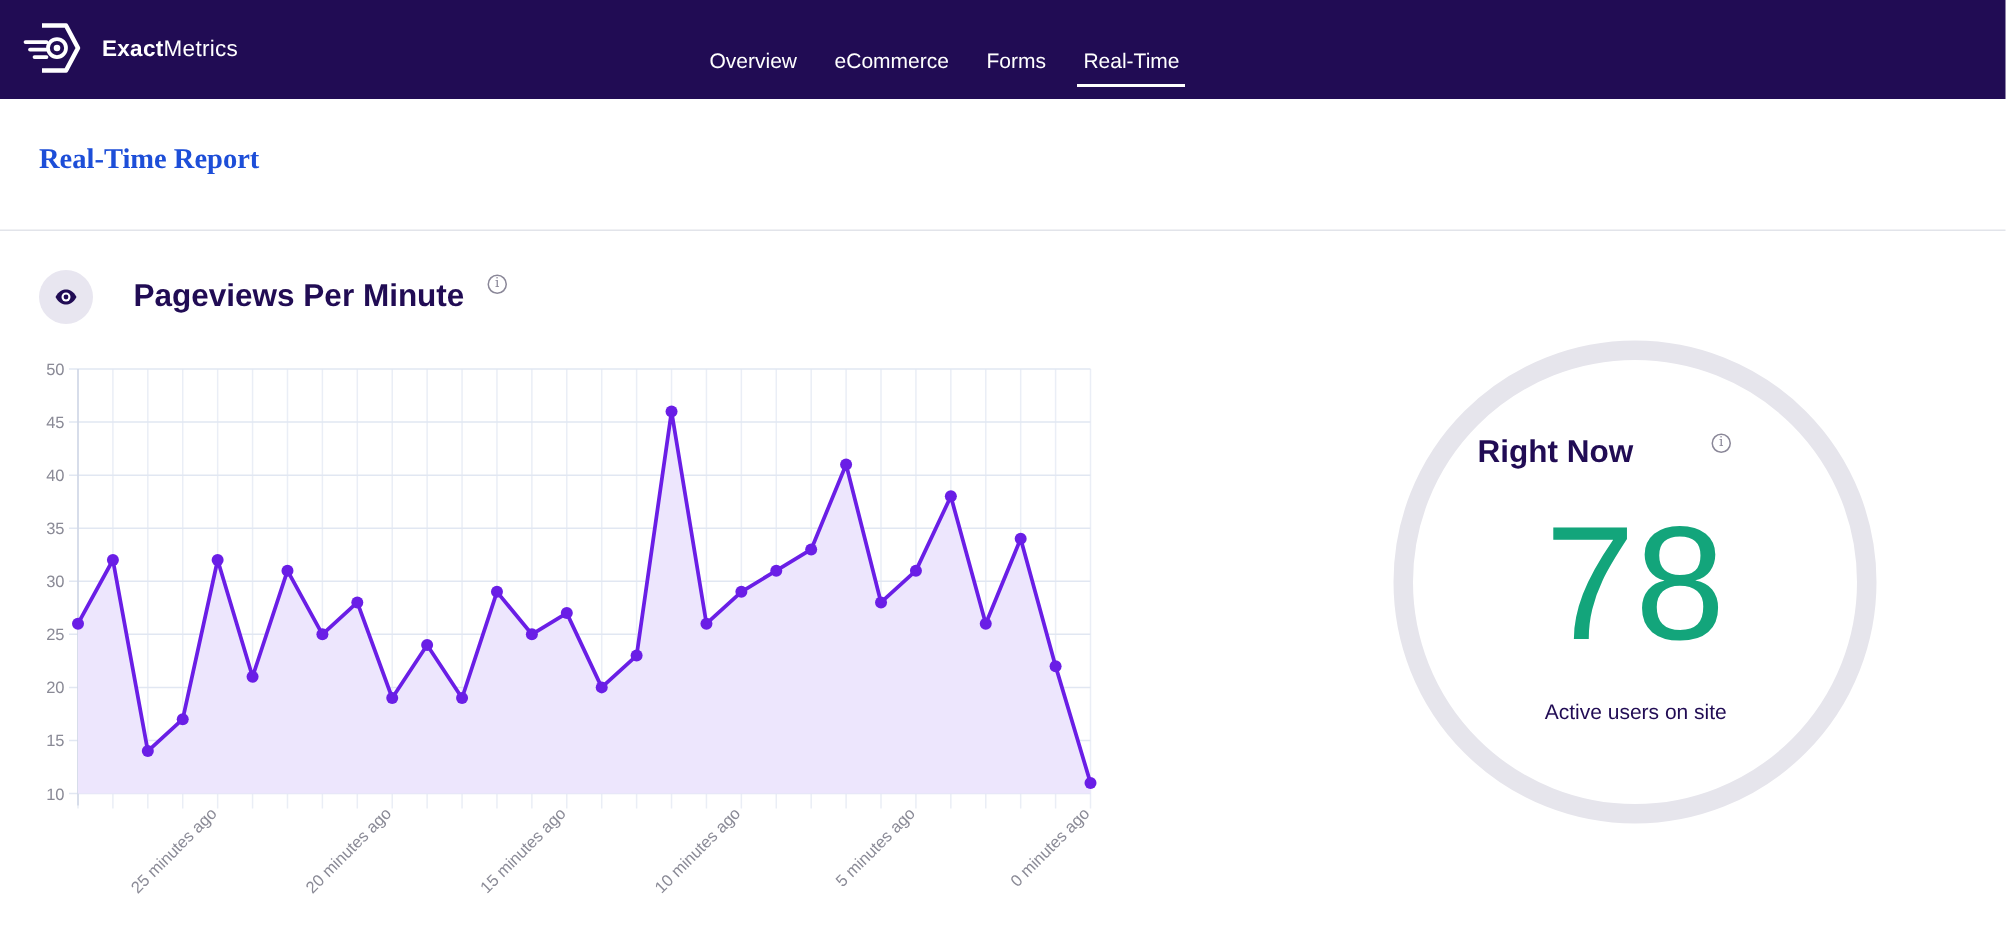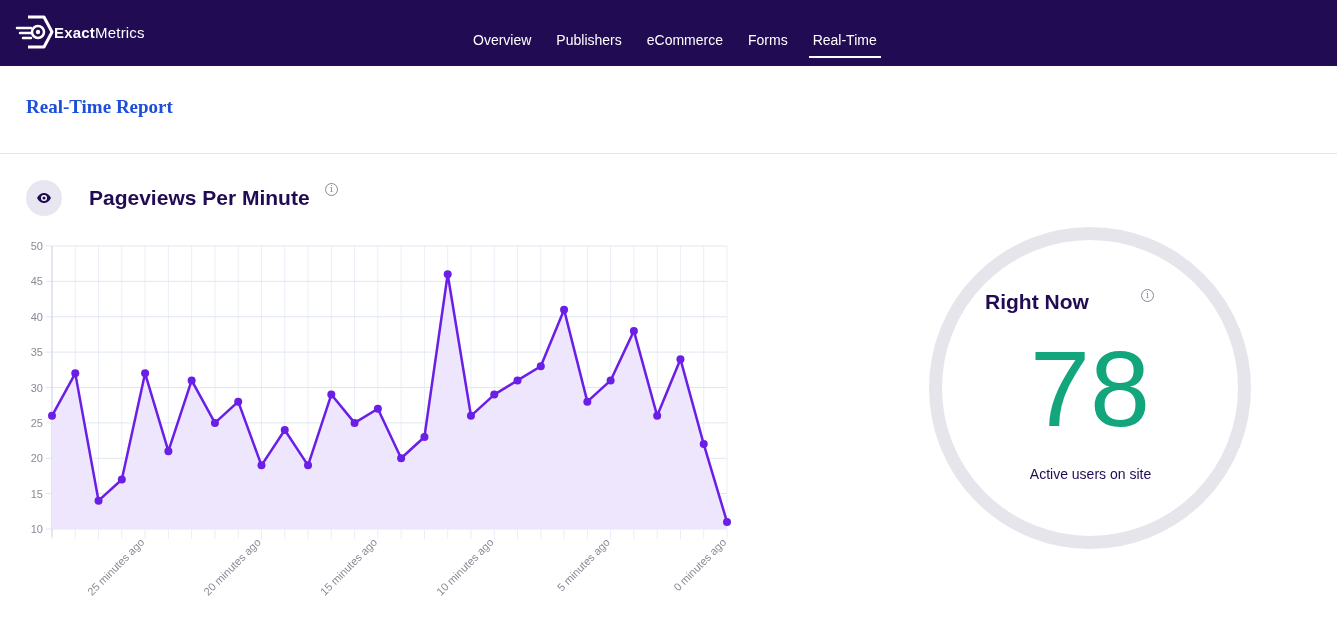--- a/index.html
+++ b/index.html
@@ -1,19 +1,19 @@
 <!DOCTYPE html>
 <html><head>
 <meta charset="utf-8">
 <style>
   * { box-sizing: border-box; margin: 0; padding: 0; }
   body { width: 1337px; height: 617px; background: #ffffff; font-family: "Liberation Sans", sans-serif; overflow: hidden; position: relative; }
   .topbar { position: absolute; left: 0; top: 0; width: 1337px; height: 66px; background: #210c54; }
   .logo { position: absolute; left: 14px; top: 14px; display: flex; align-items: center; }
-  .logo-text { margin-left: 0; color: #ffffff; font-size: 15px; letter-spacing: 0.2px; }
+  .logo-text { margin-left: 14px; color: #ffffff; font-size: 15px; letter-spacing: 0.2px; }
   .logo-text b { font-weight: 700; }
   .logo-text span { font-weight: 400; }
   .nav { position: absolute; left: 473px; top: 0; height: 82px; display: flex; align-items: center; justify-content: center; }
   .nav-item { color: #ffffff; font-size: 14px; margin-right: 25px; position: relative; height: 66px; line-height: 64px; cursor: pointer; }
   .nav-item.active::after { content: ""; position: absolute; left: -4px; right: -4px; bottom: 16px; height: 2px; background: #ffffff; }
   .page-title { position: absolute; left: 26px; top: 96px; font-size: 19px; font-weight: 700; color: #1d4ed8; font-family: Liberation Serif, serif; }
   .divider { position: absolute; left: 0; top: 153px; width: 1337px; height: 1px; background: #e2e4ea; }
   .eye-badge { position: absolute; left: 26px; top: 180px; width: 36px; height: 36px; border-radius: 50%; background: #e8e6f0; display: flex; align-items: center; justify-content: center; }
   .section-title { position: absolute; left: 89px; top: 186px; font-size: 21px; font-weight: 700; color: #210c54; }
   .info-icon { position: absolute; width: 13px; height: 13px; border: 1px solid #8a8798; border-radius: 50%; color: #8a8798; font-size: 9px; line-height: 11px; text-align: center; font-family: "DejaVu Serif", serif; }
@@ -35,21 +35,20 @@
       <circle cx="24" cy="18" r="6" fill="none" stroke="#ffffff" stroke-width="2.5"></circle>
       <circle cx="24" cy="18" r="2.2" fill="#ffffff"></circle>
       <line x1="3" y1="14" x2="17" y2="14" stroke="#ffffff" stroke-width="2.5" stroke-linecap="round"></line>
       <line x1="6" y1="19" x2="17" y2="19" stroke="#ffffff" stroke-width="2.5" stroke-linecap="round"></line>
       <line x1="9" y1="24" x2="17" y2="24" stroke="#ffffff" stroke-width="2.5" stroke-linecap="round"></line>
     </svg>
     <div class="logo-text"><b>Exact</b><span>Metrics</span></div>
   </div>
   <div class="nav">
     <div class="nav-item">Overview</div>
-    <div class="nav-item">Publishers</div>
     <div class="nav-item">eCommerce</div>
     <div class="nav-item">Forms</div>
     <div class="nav-item active">Real-Time</div>
   </div>
 </div>
 
 <h1 class="page-title">Real-Time Report</h1>
 <div class="divider"></div>
 
 <div class="eye-badge">

